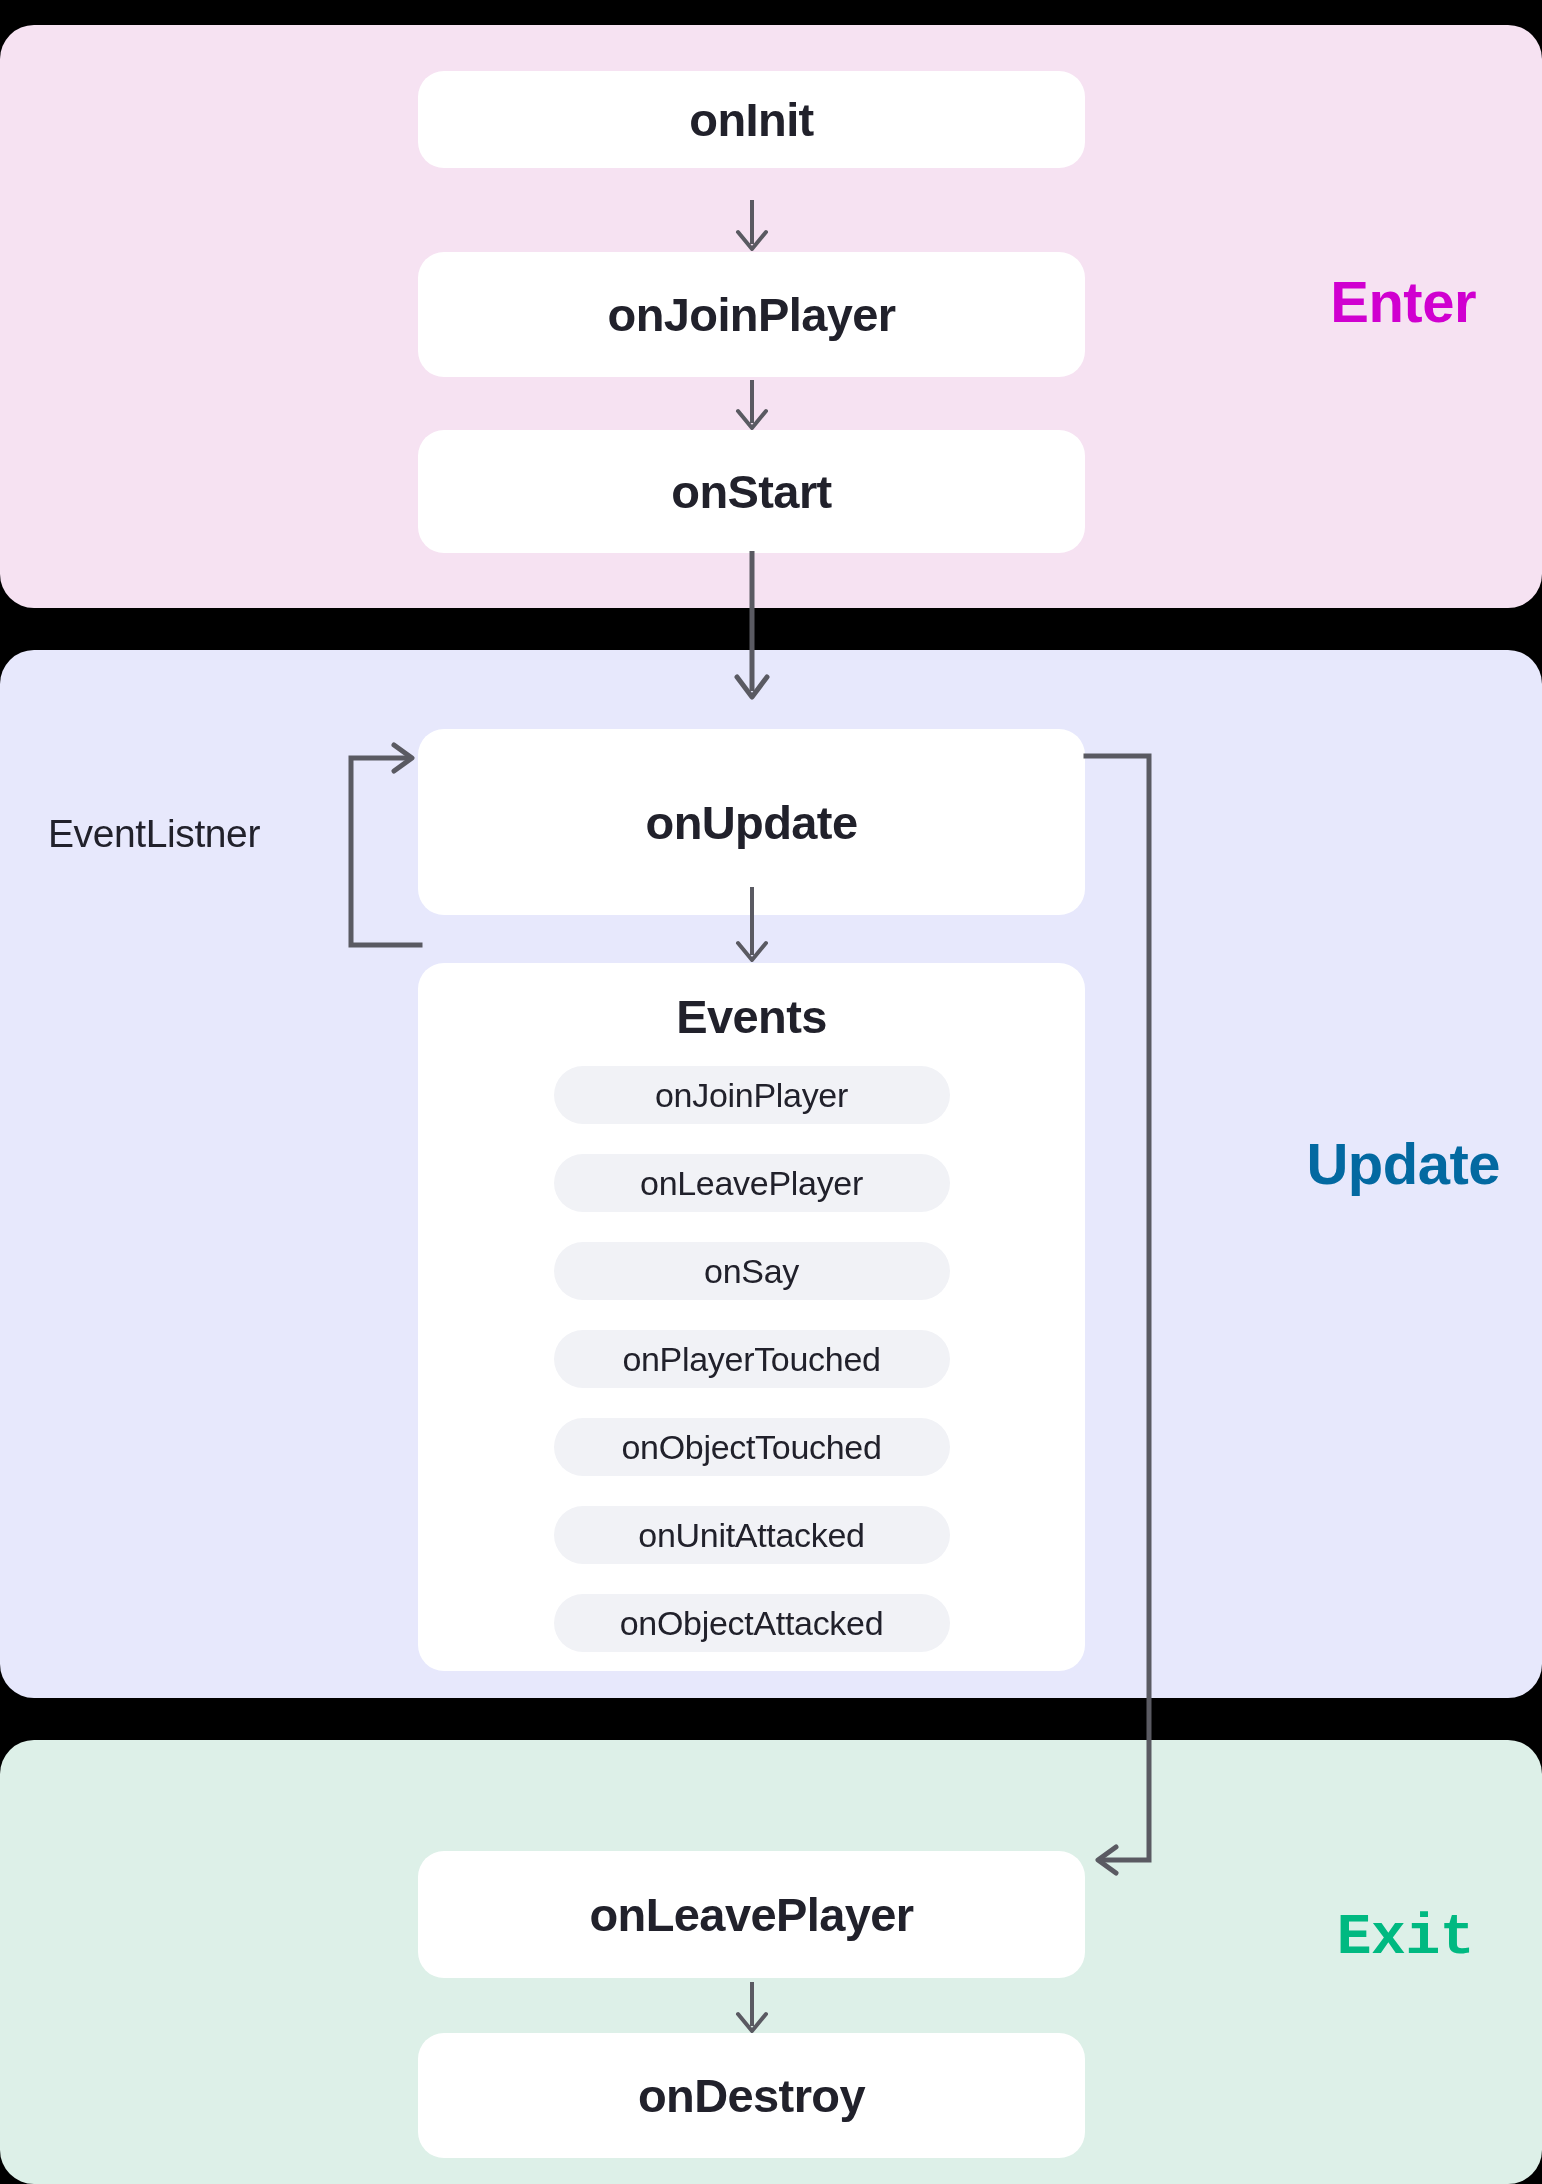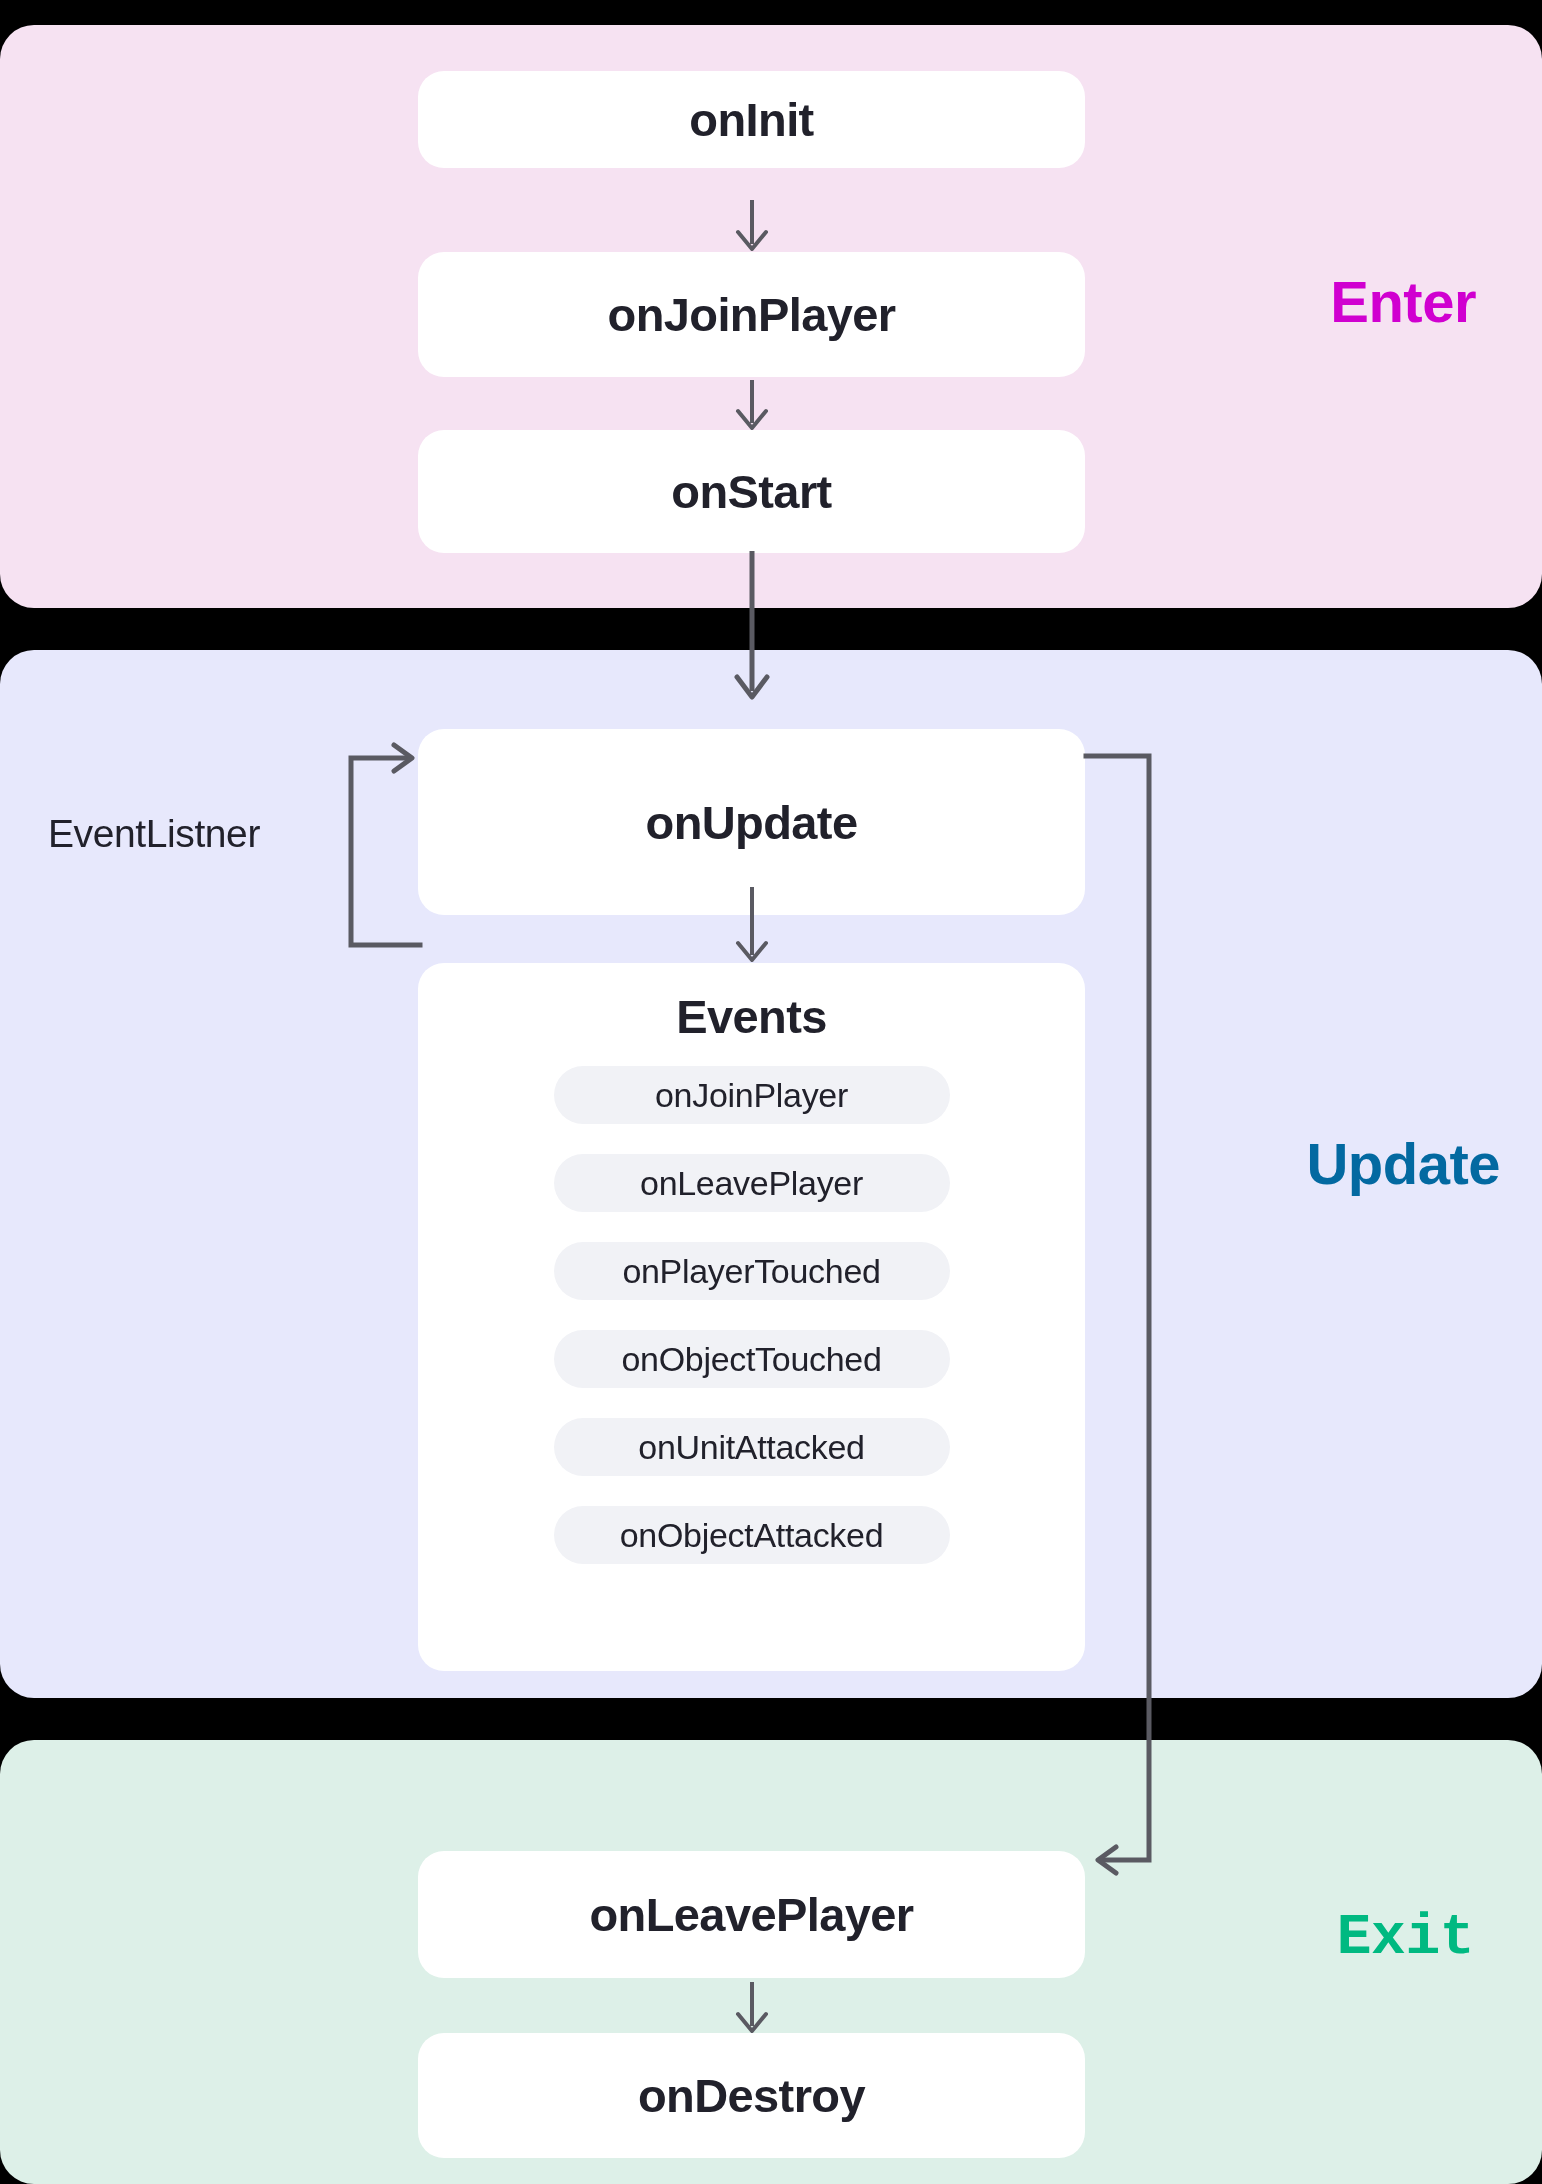--- a/index.html
+++ b/index.html
@@ -184,20 +184,21 @@
     <path d="M100 225 L31 225 L31 38 L86 38" fill="none" stroke="#5A5A62" stroke-width="5" stroke-linecap="square" stroke-linejoin="miter"></path>
     <path d="M74 25 L92 38 L74 51" fill="none" stroke="#5A5A62" stroke-width="5" stroke-linecap="round" stroke-linejoin="round"></path>
   </svg>
 
   <div class="listener-label">EventListner</div>
 
   <div class="events-card">
     <div class="events-title">Events</div>
     <div class="event-pill">onJoinPlayer</div>
     <div class="event-pill">onLeavePlayer</div>
+    <div class="event-pill">onSay</div>
     <div class="event-pill">onPlayerTouched</div>
     <div class="event-pill">onObjectTouched</div>
     <div class="event-pill">onUnitAttacked</div>
     <div class="event-pill">onObjectAttacked</div>
   </div>
 
   <svg class="connector conn-exitloop" viewBox="0 0 240 1200">
     <path d="M26 26 L89 26 L89 1130 L42 1130" fill="none" stroke="#5A5A62" stroke-width="5" stroke-linecap="square" stroke-linejoin="miter"></path>
     <path d="M56 1117 L38 1130 L56 1143" fill="none" stroke="#5A5A62" stroke-width="5" stroke-linecap="round" stroke-linejoin="round"></path>
   </svg>

